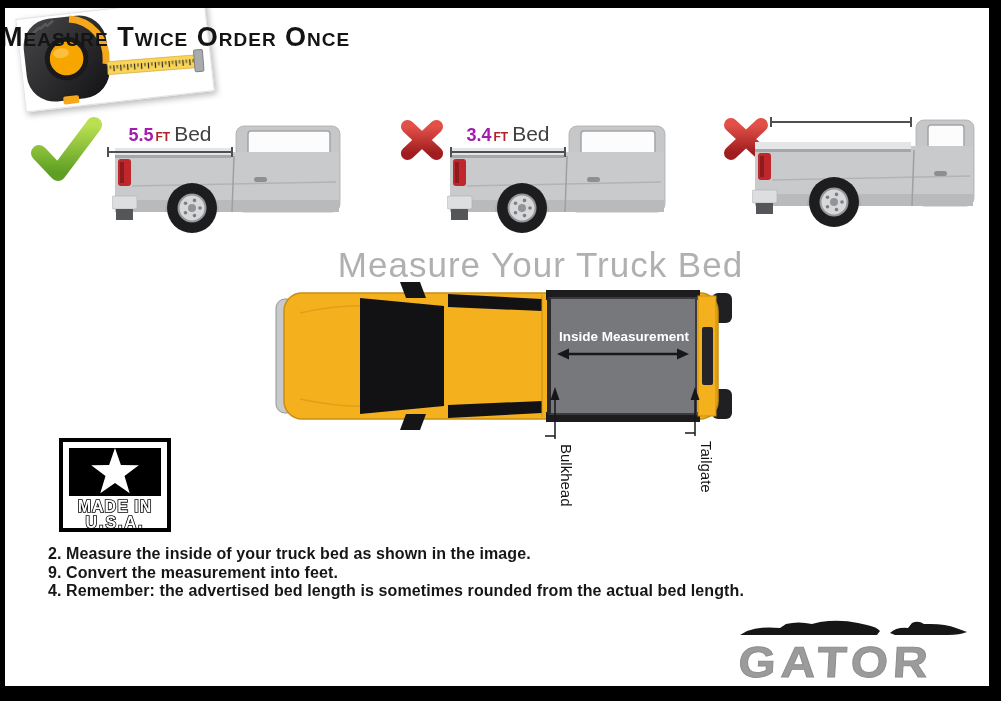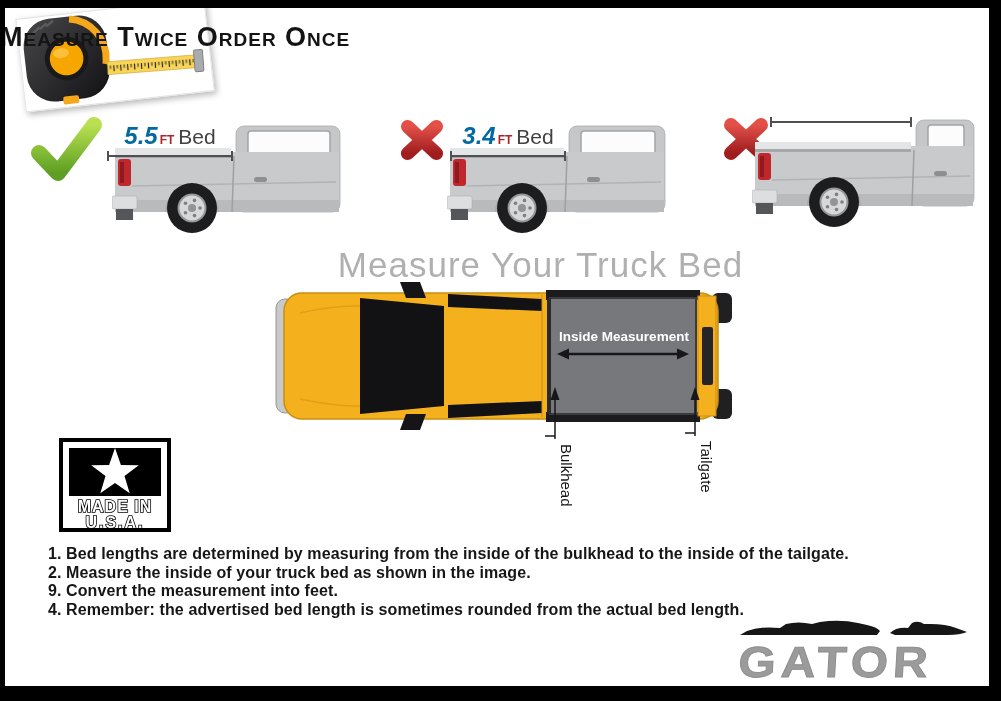--- a/index.html
+++ b/index.html
@@ -16,21 +16,21 @@
   
   .tape{position:absolute;left:12px;top:0;width:212px;height:112px;}
   .tape-card{position:absolute;left:8px;top:8px;width:188px;height:92px;background:#fff;
       border:1px solid #e3e3e3;box-shadow:2px 3px 6px rgba(0,0,0,.28);
       transform:rotate(-6.5deg);}
 
   
   .mark{position:absolute;}
   .measure{position:absolute;z-index:5;}
   .m-text{text-align:center;white-space:nowrap;margin-bottom:1px;}
-  .m-val{font-size:24px;font-weight:bold;color:#0369a1;font-style:italic;}
+  .m-val{font-size:18px;font-weight:bold;color:#a21caf;}
   .m-unit{font-size:12px;font-weight:bold;color:#b02328;margin:0 4px 0 2px;}
   .m-word{font-size:21px;color:#414042;}
   .m-line{height:10px;border-left:2px solid #505052;border-right:2px solid #505052;position:relative;}
   .m-line::after{content:"";position:absolute;left:0;right:0;top:4px;border-top:2px solid #505052;}
   .truck{position:absolute;}
 
   
   .section-title{position:absolute;left:0;width:1001px;top:245px;text-align:center;
       font-size:35px;color:#b0b0b0;letter-spacing:1px;padding-left:40px;}
   .topview{position:absolute;left:274px;top:281px;}
@@ -261,21 +261,20 @@
     <svg width="114" height="94" viewBox="0 0 112 94">
       <rect x="2" y="2" width="108" height="90" fill="#fff" stroke="#000" stroke-width="4"></rect>
       <rect x="10" y="10" width="92" height="48" fill="#000"></rect>
       <path fill="#fff" d="M56,10 L61.9,26.9 L79.8,27.3 L65.5,38.1 L70.7,55.2 L56,45 L41.3,55.2 L46.5,38.1 L32.2,27.3 L50.1,26.9 Z"></path>
       <text x="56" y="74" text-anchor="middle" font-size="16" font-weight="bold" letter-spacing="1" fill="#fff" stroke="#000" stroke-width="1.6" style="paint-order:stroke">MADE IN</text>
       <text x="56" y="90" text-anchor="middle" font-size="16" font-weight="bold" letter-spacing="2" fill="#fff" stroke="#000" stroke-width="1.6" style="paint-order:stroke">U.S.A.</text>
     </svg>
   </div>
 
   <div class="instructions">
-    <div>1. Bed lengths are determined by measuring from the inside of the bulkhead to the inside of the tailgate.</div>
     <div>2. Measure the inside of your truck bed as shown in the image.</div>
     <div>9. Convert the measurement into feet.</div>
     <div>4. Remember: the advertised bed length is sometimes rounded from the actual bed length.</div>
   </div>
 
   <div class="brand">
     <svg width="228" height="22" viewBox="0 0 228 22">
       <path fill="#161616" d="M0,19 L7,15 Q20,10 40,12 L46,8 Q58,5 72,8 L80,6 Q100,3 118,7 L127,9 Q137,11 140,15 L137,19 Z"></path>
       <path fill="#161616" d="M150,17 Q156,11 168,12 L172,7 Q178,4 184,8 L190,8 Q206,8 216,12 L227,16 Q220,19 208,19 L155,19 Z"></path>
     </svg>

